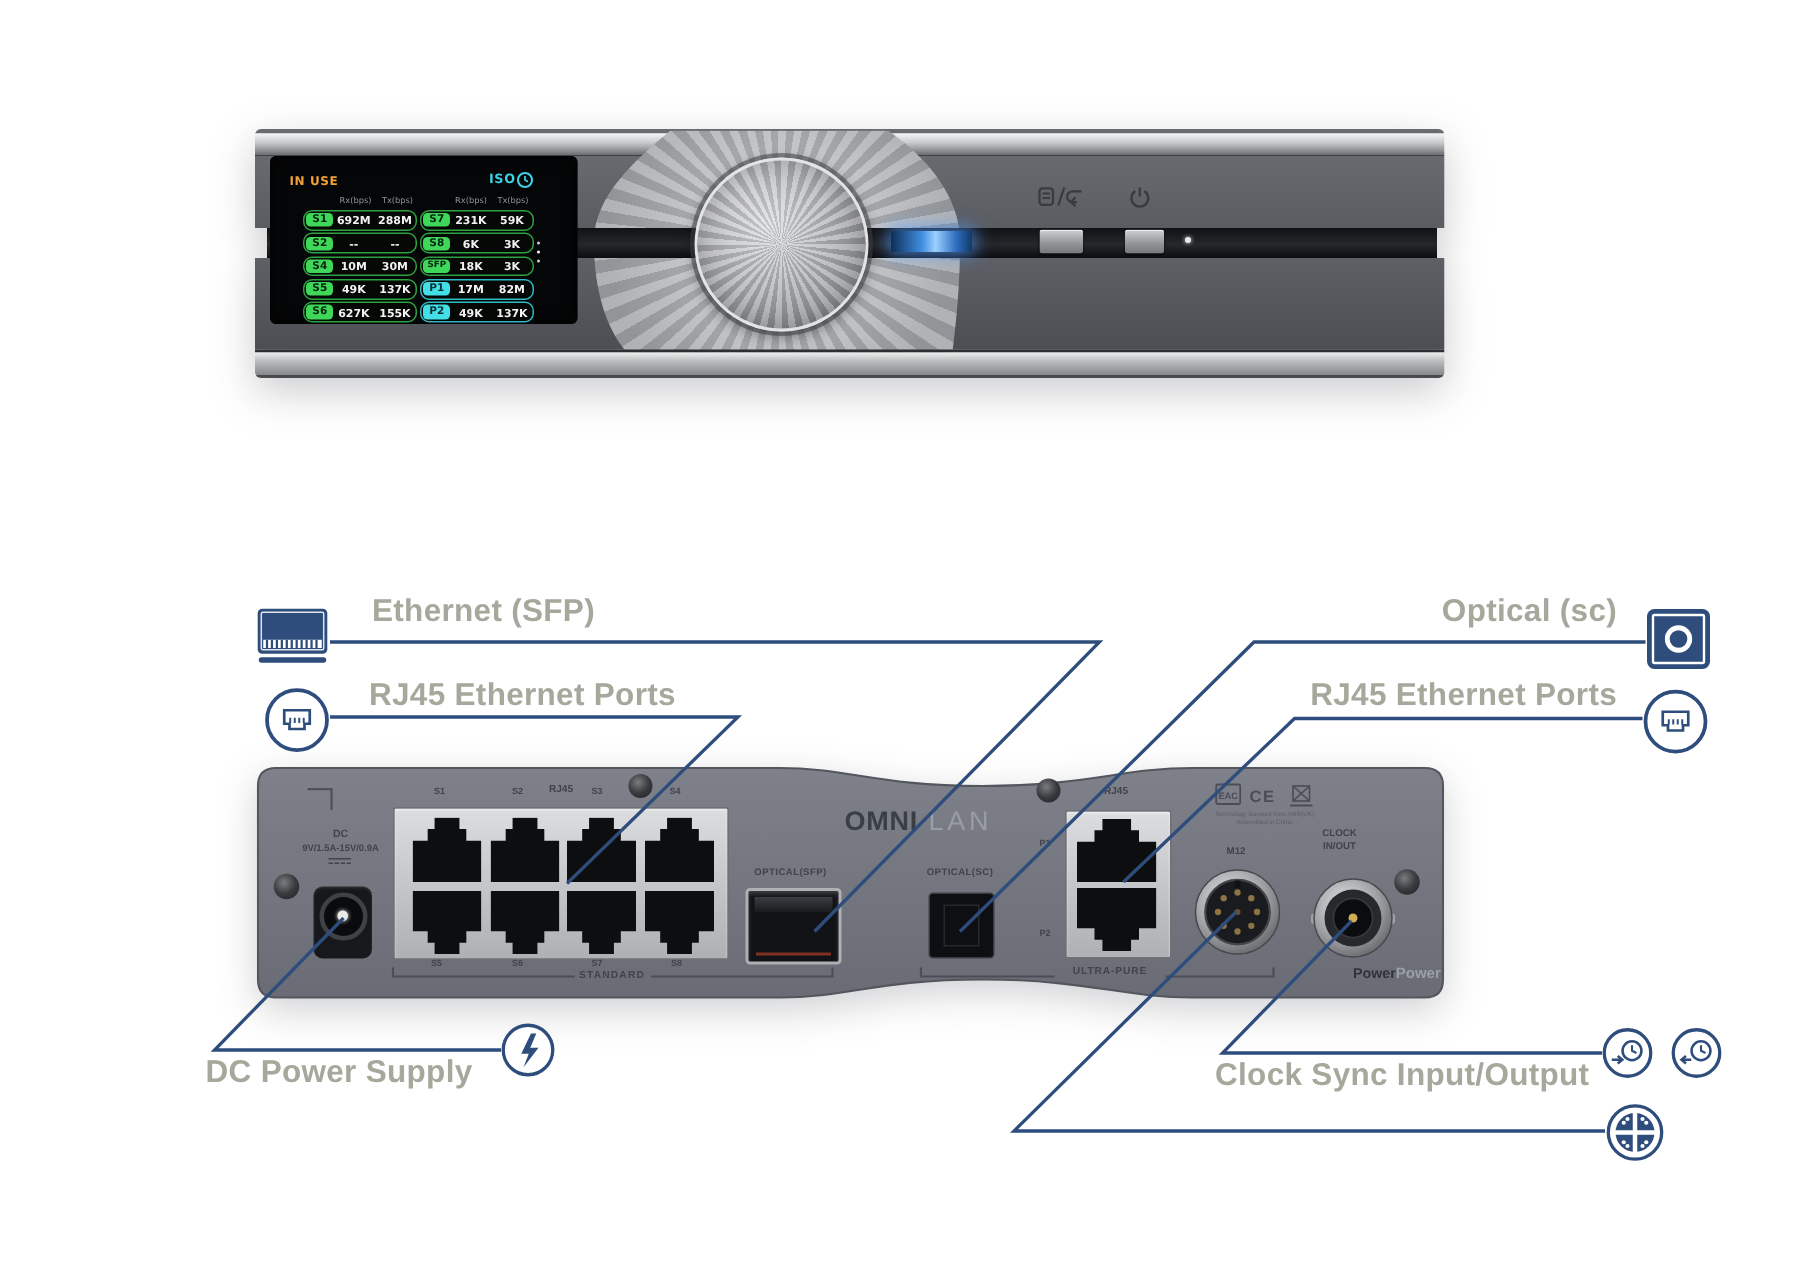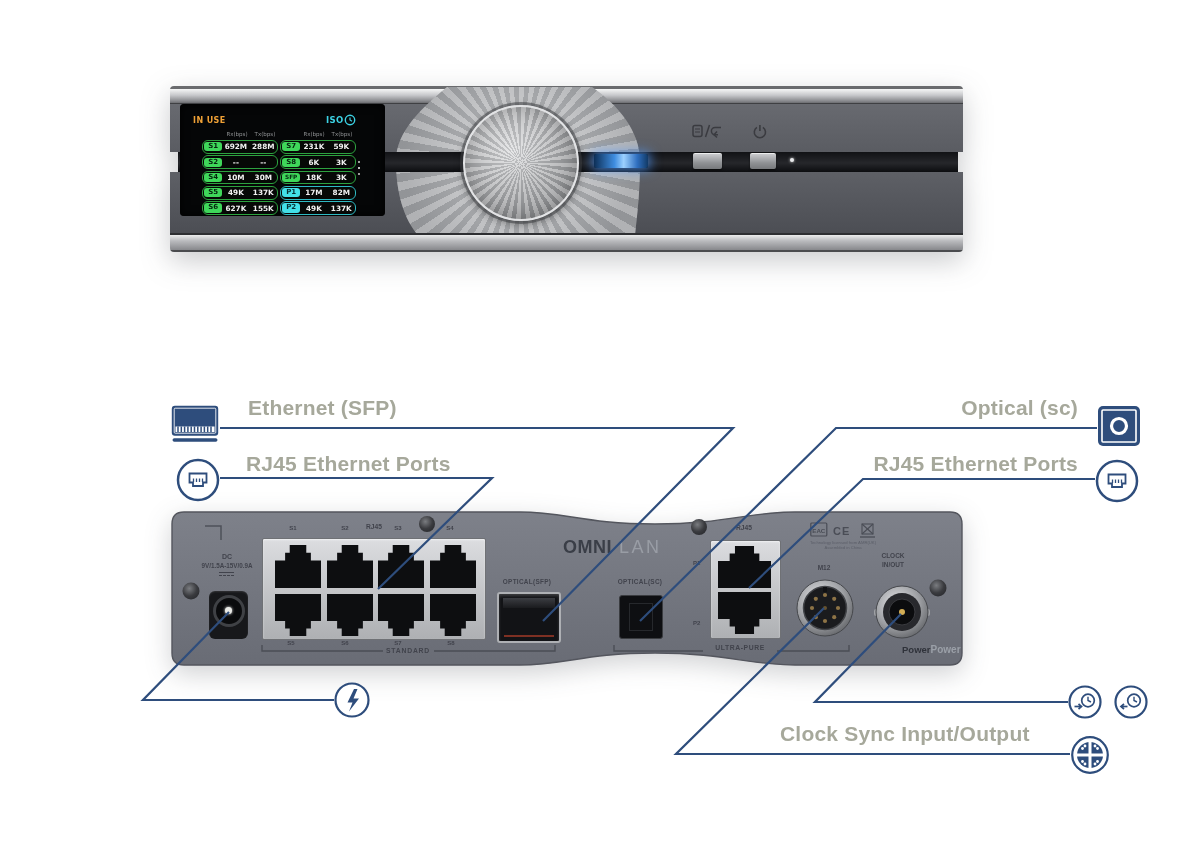--- a/index.html
+++ b/index.html
@@ -430,15 +430,16 @@
         <circle cx="15" cy="29" r="1.4"></circle>
       <circle cx="25" cy="29" r="1.4"></circle>
         <circle cx="27.5" cy="26.5" r="1.4"></circle>
     </g>
   </svg>
 
   <div class="callout-label" style="left:248px;top:396px;z-index:31;">Ethernet (SFP)</div>
   <div class="callout-label" style="left:246px;top:452px;z-index:31;">RJ45 Ethernet Ports</div>
   <div class="callout-label ralign" style="left:860px;width:218px;top:396px;z-index:31;">Optical (sc)</div>
   <div class="callout-label ralign" style="left:860px;width:218px;top:452px;z-index:31;">RJ45 Ethernet Ports</div>
-  <div class="callout-label" style="left:780px;top:705px;z-index:31;margin-top:17px;">Clock Sync Input/Output</div>
+  <div class="callout-label" style="left:137px;top:703px;z-index:31;">DC Power Supply</div>
+  <div class="callout-label" style="left:810px;top:705px;z-index:31;">Clock Sync Input/Output</div>
 
 </div>
 
 </body></html>

